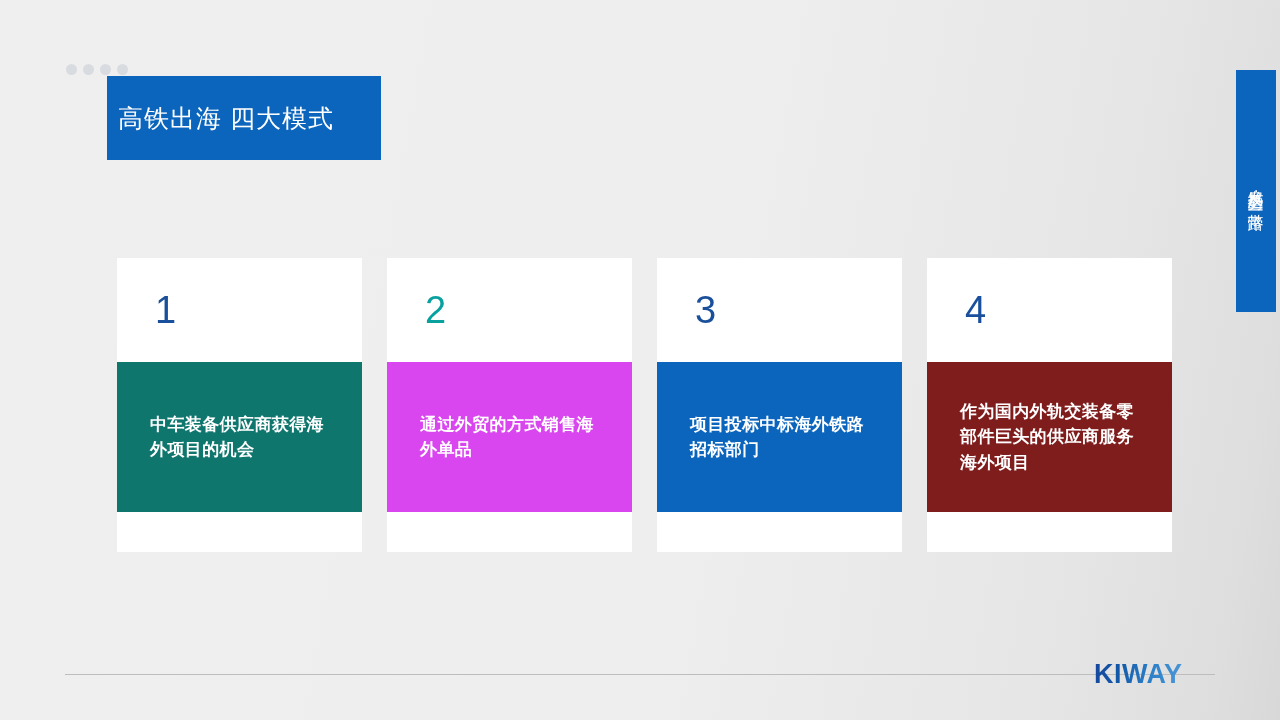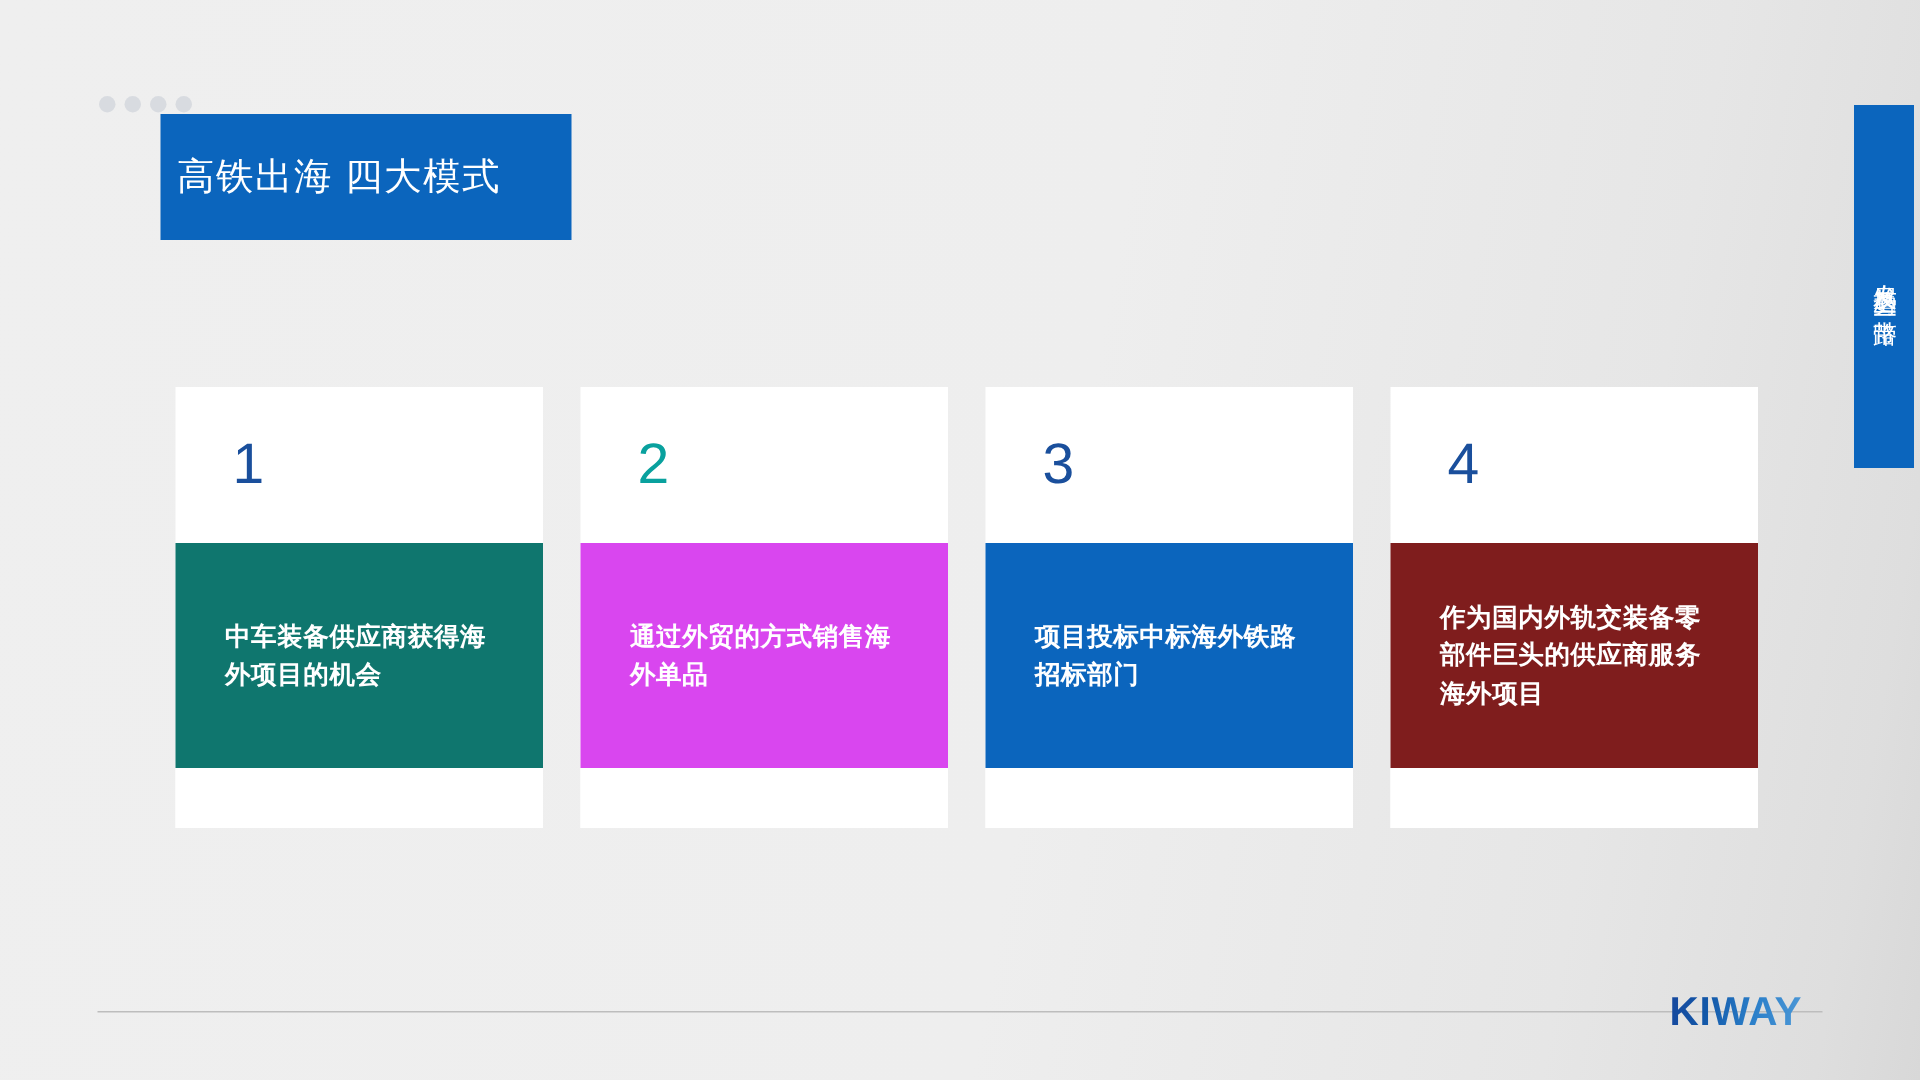--- a/index.html
+++ b/index.html
@@ -142,21 +142,20 @@
     left: 1094px;
     top: 659px;
     font-size: 27px;
     font-weight: bold;
     letter-spacing: 0.5px;
     background: linear-gradient(100deg, #16479d 0%, #1257a8 28%, #2b7fc9 62%, #4f9ad8 100%);
     -webkit-background-clip: text;
     background-clip: text;
     color: transparent;
     font-family: "Liberation Sans", "DejaVu Sans", sans-serif;
-    margin-left: 19px;
   }
 </style>
 </head>
 <body>
 
 <div id="slide">
 
   <div id="dots">
     <span class="dot"></span>
     <span class="dot"></span>

